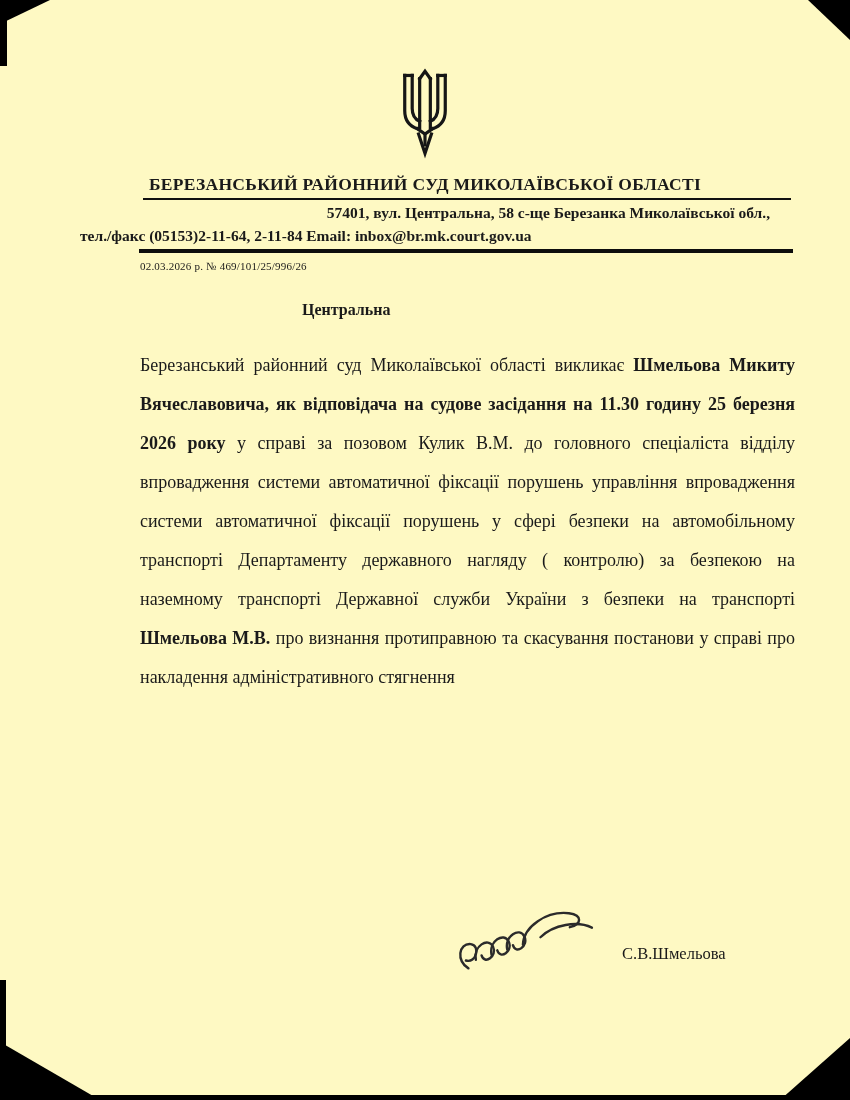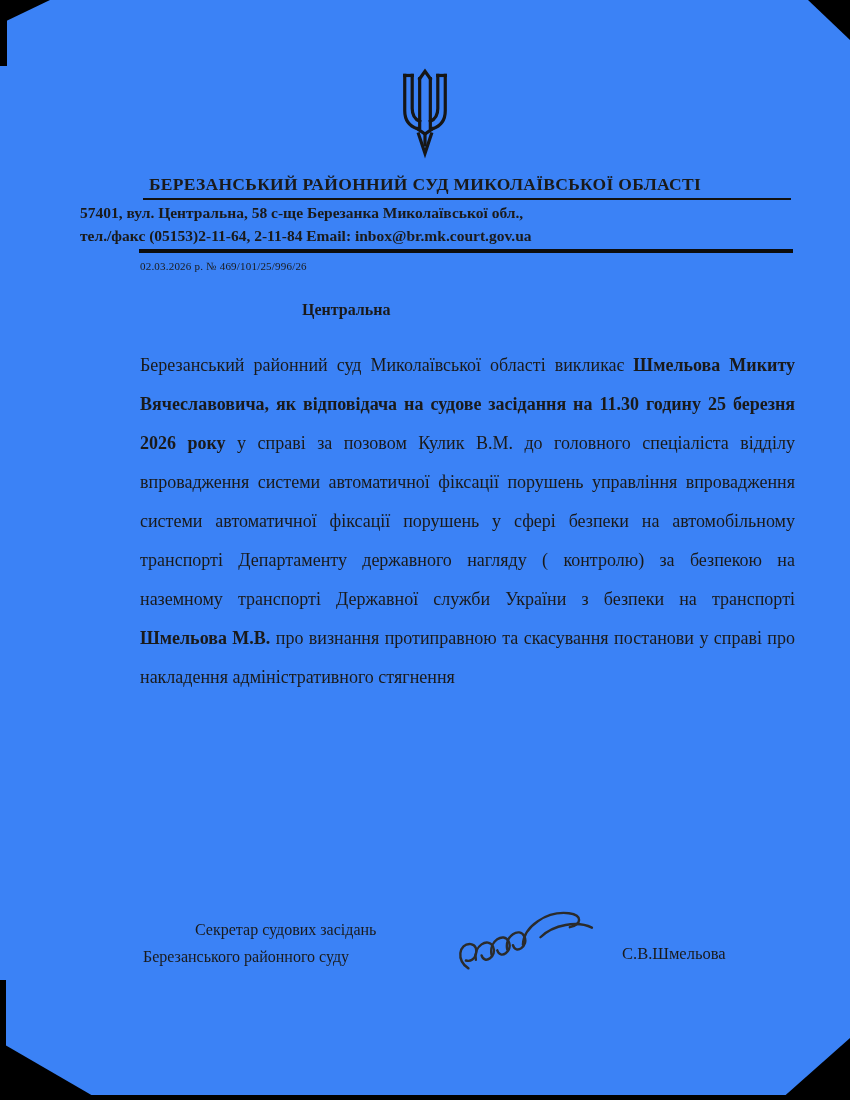--- a/index.html
+++ b/index.html
@@ -4,21 +4,21 @@
 <style>
   html, body { margin: 0; padding: 0; }
   body {
     width: 850px; height: 1100px;
     background: #ffffff;
     font-family: "Liberation Serif", "DejaVu Serif", serif;
     color: #1a1a1a;
     position: relative;
     overflow: hidden;
   }
-  .page { position: absolute; inset: 0; background: #3b82f6; font-family: Liberation Serif, serif; }
+  .page { position: absolute; inset: 0; background: #fef9c3; font-family: Liberation Serif, serif; }
 
   
   .artifact { position: absolute; background: #000; }
   .tl-corner { left: 0; top: 0; width: 50px; height: 24px; clip-path: polygon(0 0, 100% 0, 0 100%); }
   .tl-edge   { left: 0; top: 0; width: 7px; height: 66px; }
   .tr-corner { right: 0; top: 0; width: 42px; height: 40px; clip-path: polygon(100% 0, 0 0, 100% 100%); }
   .bl-corner { left: 0; bottom: 0; width: 100px; height: 58px; clip-path: polygon(0 0, 0 100%, 100% 100%); }
   .br-corner { right: 0; bottom: 0; width: 70px; height: 62px; clip-path: polygon(100% 0, 100% 100%, 0 100%); }
   .bottom-strip { left: 0; right: 0; bottom: 0; height: 5px; }
   .left-edge-bottom { left: 0; bottom: 0; width: 6px; height: 120px; }
@@ -28,21 +28,21 @@
   }
 
   .court-name {
     position: absolute; left: 80px; top: 174px; width: 690px;
     text-align: center; font-weight: bold; font-size: 17.5px; letter-spacing: 0.3px;
     white-space: nowrap;
   }
   .title-rule  { position: absolute; left: 143px; top: 198px; width: 648px; height: 2px; background: #111; }
   .addr1 {
     position: absolute; left: 80px; top: 204px; width: 690px;
-    text-align: left; font-weight: bold; font-size: 15.5px;
+    text-align: right; font-weight: bold; font-size: 15.5px;
   }
   .addr2 {
     position: absolute; left: 80px; top: 227px; width: 690px;
     font-weight: bold; font-size: 15.5px;
   }
   .thick-rule { position: absolute; left: 139px; top: 249px; width: 654px; height: 4px; background: #0d0d0d; }
 
   .ref-line {
     position: absolute; left: 140px; top: 260px;
     font-size: 11px; letter-spacing: 0.2px;
@@ -127,24 +127,20 @@
 
   <div class="ref-line">02.03.2026 р. № 469/101/25/996/26</div>
   <div class="doc-title">Центральна</div>
 
   <div class="body-p1">
     <span>Березанський районний суд Миколаївської області викликає </span><span class="b">Шмельова Микиту Вячеславовича, як відповідача на судове засідання на 11.30 годину 25 березня 2026 року</span><span> у справі за позовом Кулик В.М. до головного спеціаліста відділу впровадження системи автоматичної фіксації порушень управління впровадження системи автоматичної фіксації порушень у сфері безпеки на автомобільному транспорті Департаменту державного нагляду ( контролю) за безпекою на наземному транспорті Державної служби України з безпеки на транспорті </span><span class="b">Шмельова М.В.</span><span> про визнання протиправною та скасування постанови у справі про накладення адміністративного стягнення</span>
   </div>
 
 
 
-  <div class="sig-role">
-    <div class="line1">Секретар судових засідань</div>
-    <div>Березанського районного суду</div>
-  </div>
 
   <div class="sig-scribble">
     <svg viewBox="0 0 170 95" width="170" height="95" aria-hidden="true">
       <g fill="none" stroke="#2b2b2b" stroke-width="2.4" stroke-linecap="round">
         <path d="M22 66 C10 58 14 40 26 42 C36 44 30 62 20 58"></path>
         <path d="M30 58 C28 44 44 36 48 46 C52 56 38 64 36 54"></path>
         <path d="M46 54 C44 40 60 32 64 42 C68 52 54 60 52 50"></path>
         <path d="M62 50 C60 36 76 28 80 38 C84 48 70 56 68 46"></path>
         <path d="M78 46 C80 28 104 14 126 18 C140 21 138 30 126 32"></path>
         <path d="M96 40 C110 28 134 26 148 34"></path>

